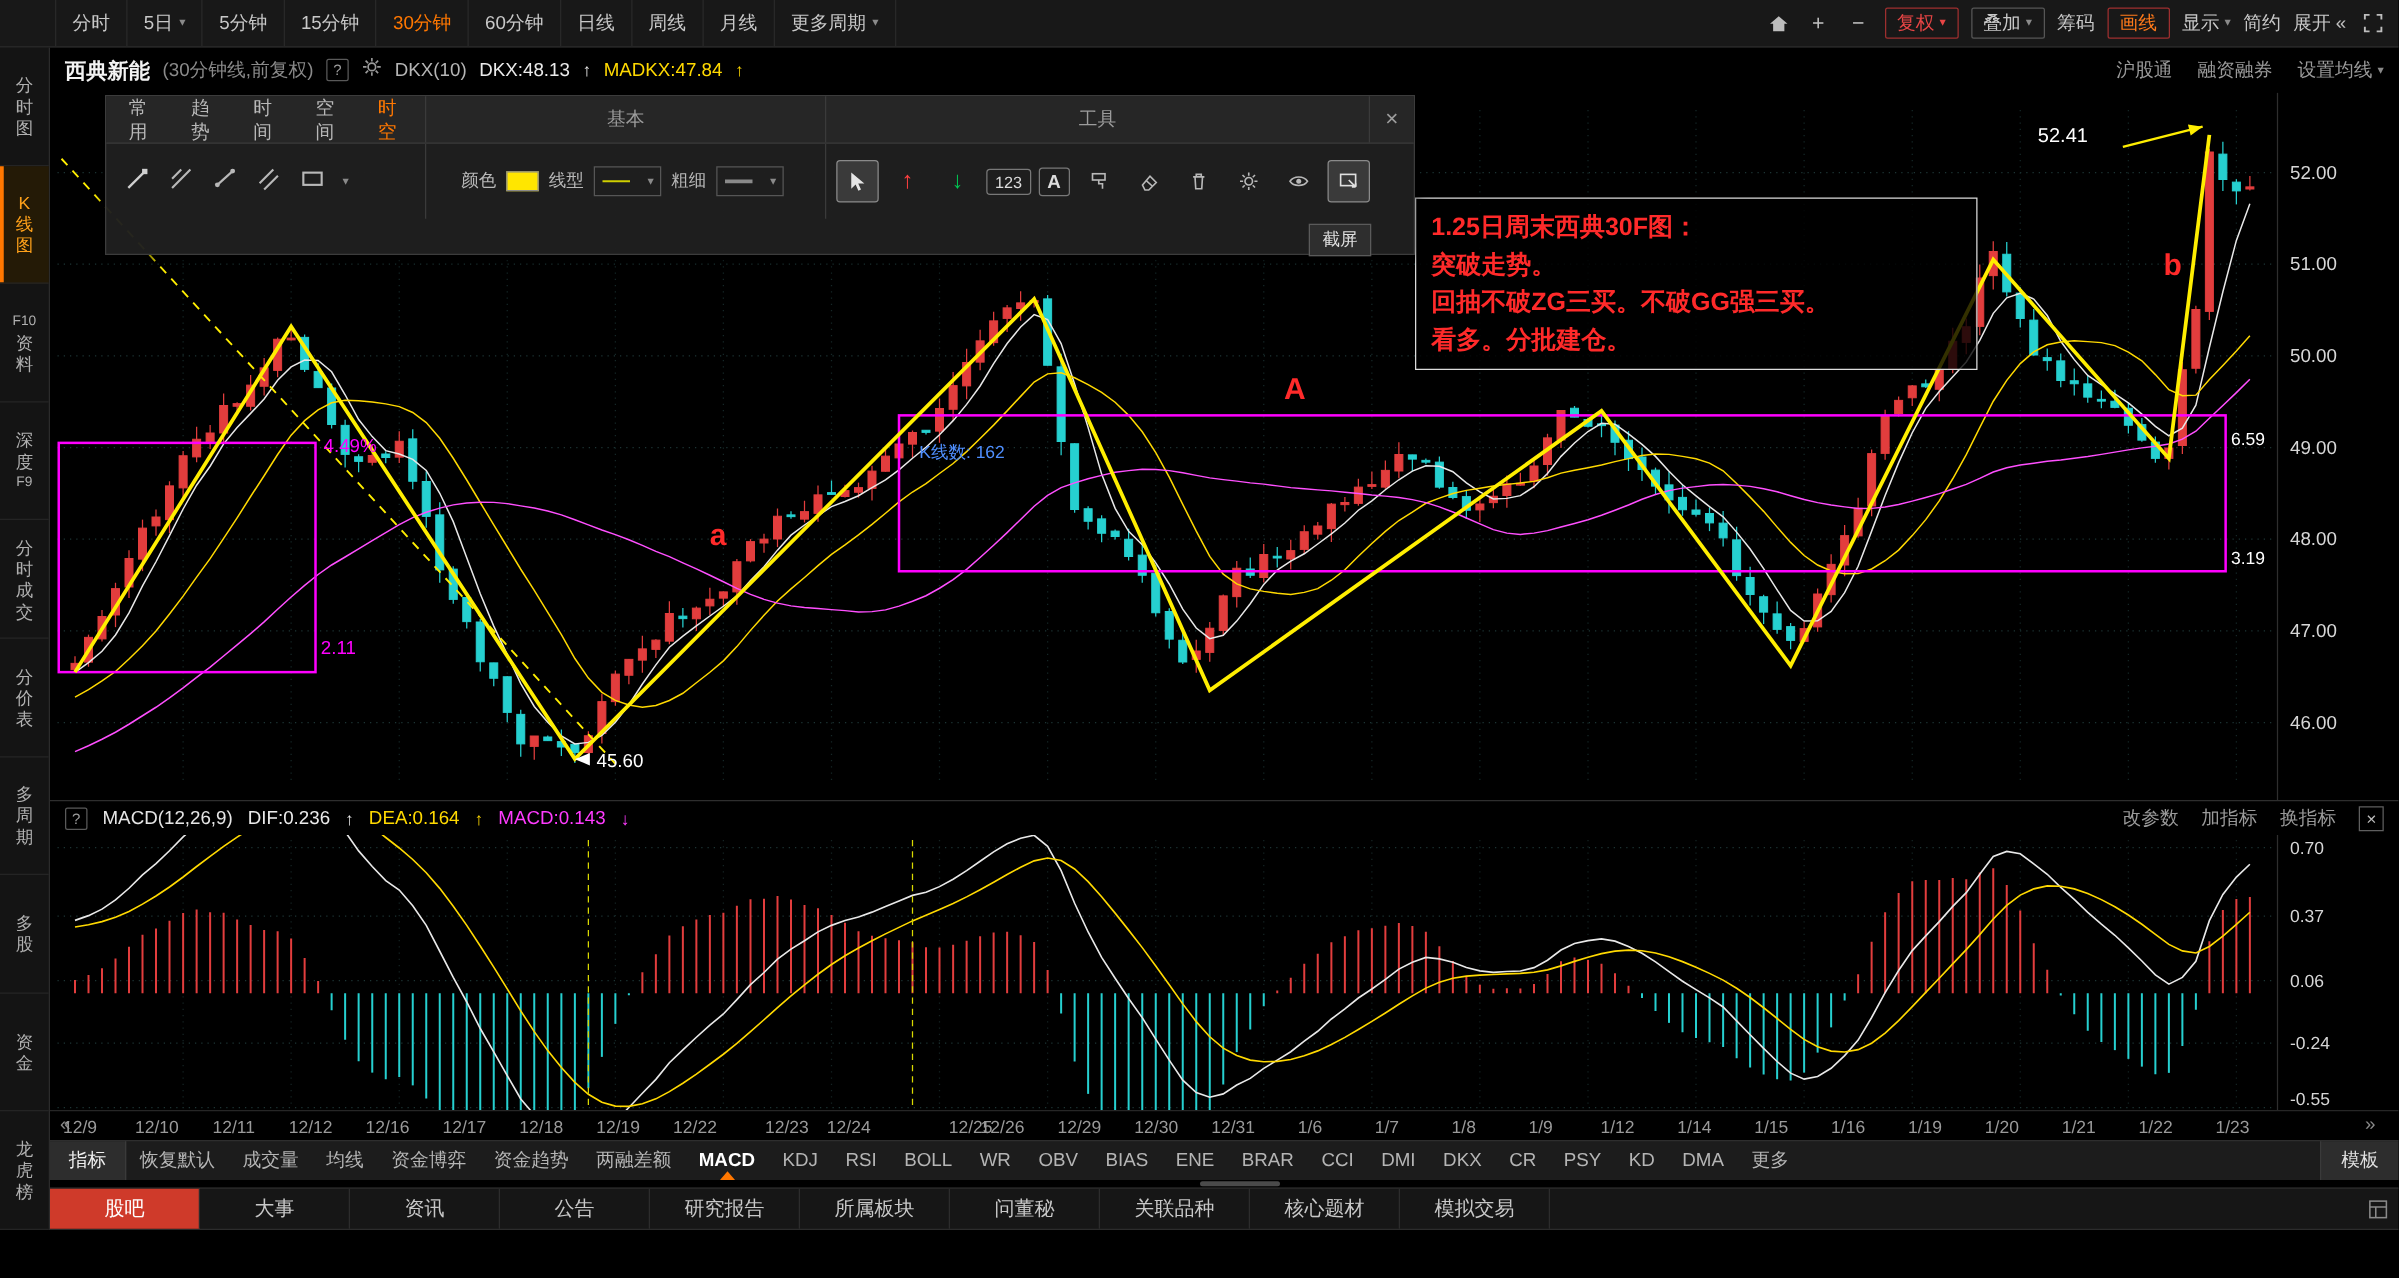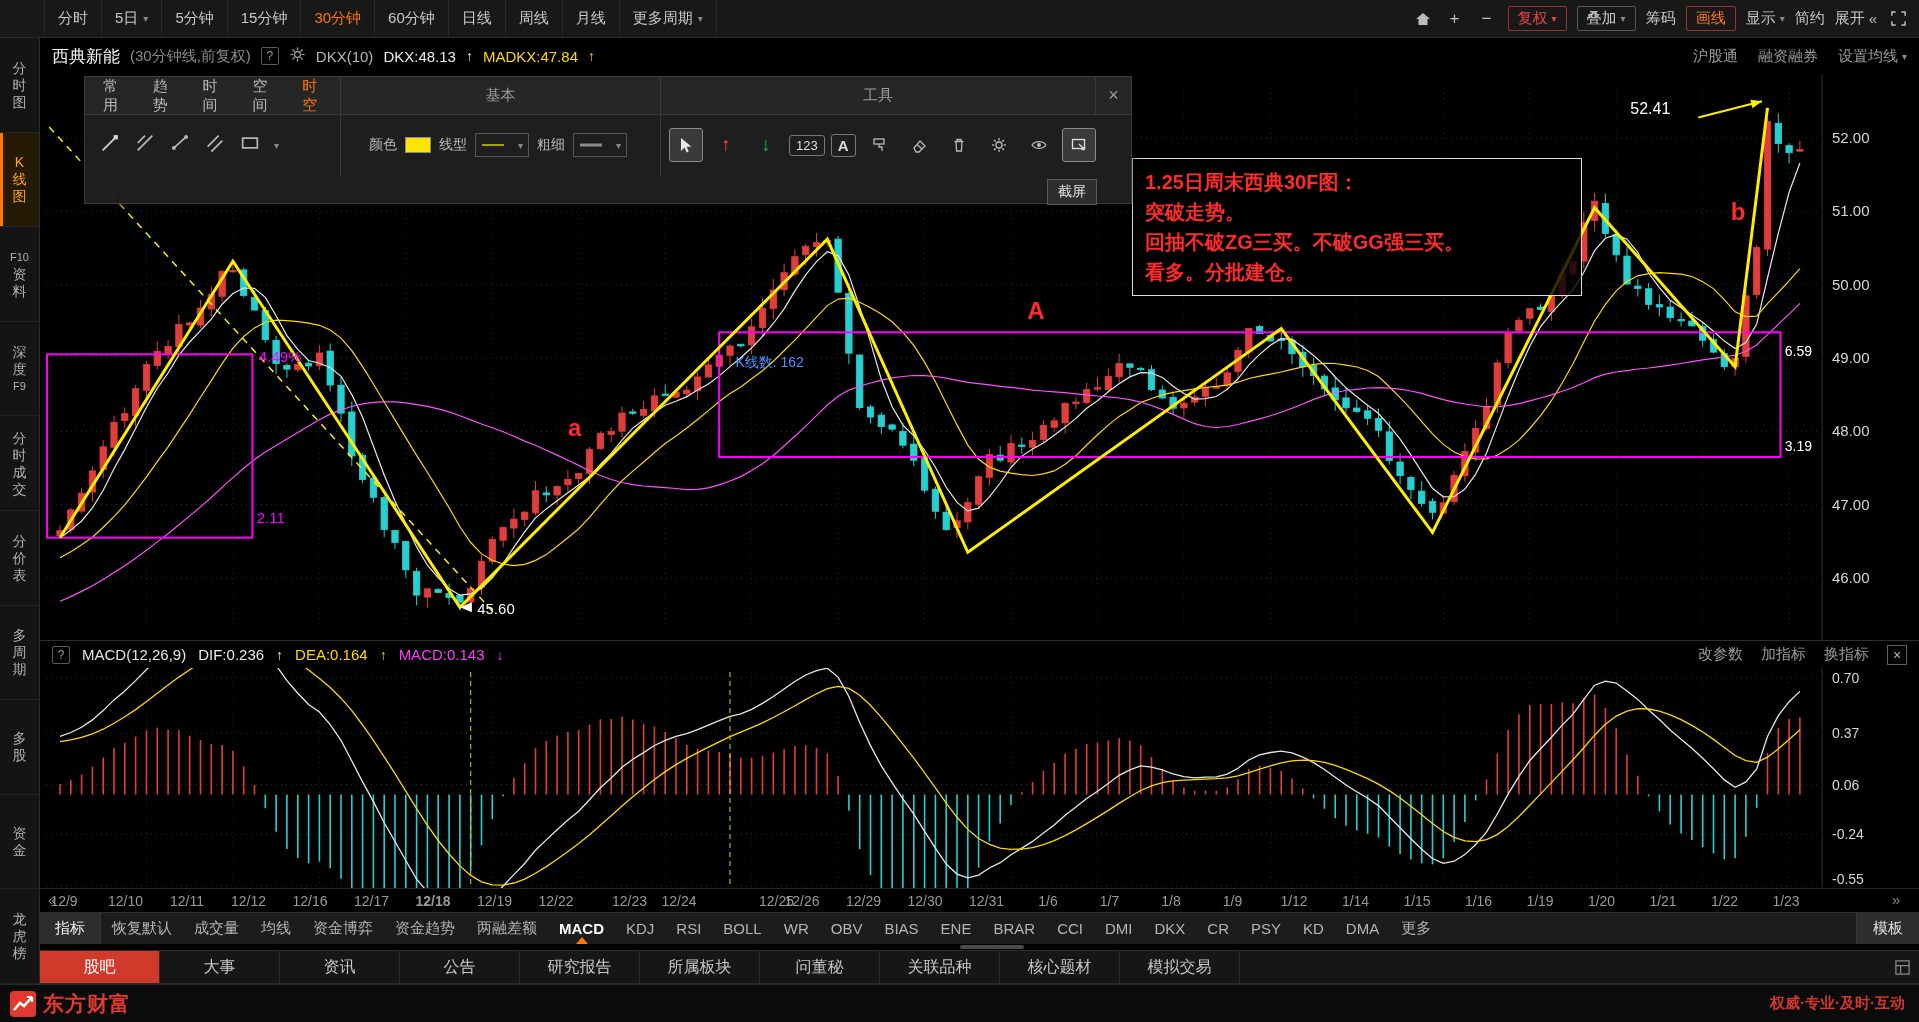--- a/index.html
+++ b/index.html
@@ -20,21 +20,21 @@
   .tb-btn{font-size:15px;color:#c8c8c8;display:flex;align-items:center;gap:4px;white-space:nowrap}
   .tb-btn.boxed{border:1px solid #565656;padding:2px 9px;border-radius:2px}
   .tb-btn.red{border:1px solid #9e2f2f;color:#e84545;padding:2px 9px;border-radius:2px}
   .tb-btn.red .caret{color:#e84545}
   .tb-btn.red-active{border:1px solid #9e2f2f;color:#ff7a1a;padding:2px 9px;border-radius:2px}
   .icon-btn{width:22px;height:22px;display:flex;align-items:center;justify-content:center;color:#c0c0c0;font-size:17px}
   .chev{color:#c0c0c0;font-size:15px}
 
   
   #info-bar{left:40px;top:38px;width:1879px;height:36px;display:flex;align-items:center;gap:10px;padding:0 12px;z-index:6}
-  .stock-name{font-size:17px;font-weight:400;color:#f3f3f3}
+  .stock-name{font-size:17px;font-weight:700;color:#f3f3f3}
   .stock-sub{font-size:15px;color:#8a8a8a}
   .qbadge{width:18px;height:18px;border:1px solid #5a5a5a;border-radius:2px;color:#9a9a9a;font-size:12px;display:flex;align-items:center;justify-content:center}
   .ov-name{font-size:15px;color:#b5b5b5}
   .dkx{font-size:15px;color:#eaeaea}
   .madkx{font-size:15px;color:#ffd900}
   .arrow-w{color:#eaeaea;font-size:14px}.arrow-y{color:#ffd900;font-size:14px}.arrow-m{color:#ff3bff;font-size:14px}
   #info-right{margin-left:auto;display:flex;align-items:center;gap:20px;font-size:15px;color:#9a9a9a}
   #info-right .lnk{display:flex;align-items:center;gap:4px}
 
   
@@ -1006,21 +1006,21 @@
 
   <div id="date-row">
     <span class="date-nav" style="left:8px">«</span>
     <div>
         <span class="date-label" style="left: 24px;">12/9</span>
         <span class="date-label" style="left: 85.5px;">12/10</span>
         <span class="date-label" style="left: 147px;">12/11</span>
         <span class="date-label" style="left: 208.5px;">12/12</span>
         <span class="date-label" style="left: 270px;">12/16</span>
         <span class="date-label" style="left: 331.5px;">12/17</span>
-        <span class="date-label" style="left: 393px; font-weight: bold;">12/18</span>
+        <span class="date-label" style="left: 393px;">12/18</span>
         <span class="date-label" style="left: 454.5px;">12/19</span>
         <span class="date-label" style="left: 516px;">12/22</span>
         <span class="date-label" style="left: 577.5px; margin-left: 12px;">12/23</span>
         <span class="date-label" style="left: 639px;">12/24</span>
         <span class="date-label" style="left: 700.5px; margin-left: 36px;">12/25</span>
         <span class="date-label" style="left: 762px;">12/26</span>
         <span class="date-label" style="left: 823.5px;">12/29</span>
         <span class="date-label" style="left: 885px;">12/30</span>
         <span class="date-label" style="left: 946.5px;">12/31</span>
         <span class="date-label" style="left: 1008px;">1/6</span>
@@ -1133,25 +1133,14 @@
       <div class="bt-tab">资讯</div>
       <div class="bt-tab">公告</div>
       <div class="bt-tab">研究报告</div>
       <div class="bt-tab">所属板块</div>
       <div class="bt-tab">问董秘</div>
       <div class="bt-tab">关联品种</div>
       <div class="bt-tab">核心题材</div>
       <div class="bt-tab">模拟交易</div>
     </div>
 
-  <div id="footer" class="abs">
-    <div id="logo">
-      <svg width="26" height="26" viewBox="0 0 26 26">
-          <rect x="0" y="0" width="26" height="26" rx="4" fill="#e0392e"></rect>
-          <path d="M4 19 L10 12 L14 15 L22 6" stroke="#fff" stroke-width="2.6" fill="none"></path>
-          <path d="M22 6 L22 11 M22 6 L17 6" stroke="#fff" stroke-width="2.2" fill="none"></path>
-        </svg>
-      <span class="logo-text">东方财富</span>
-    </div>
-    <div id="slogan">权威·专业·及时·互动</div>
-  </div>
 
 </div>
 
 </body></html>

